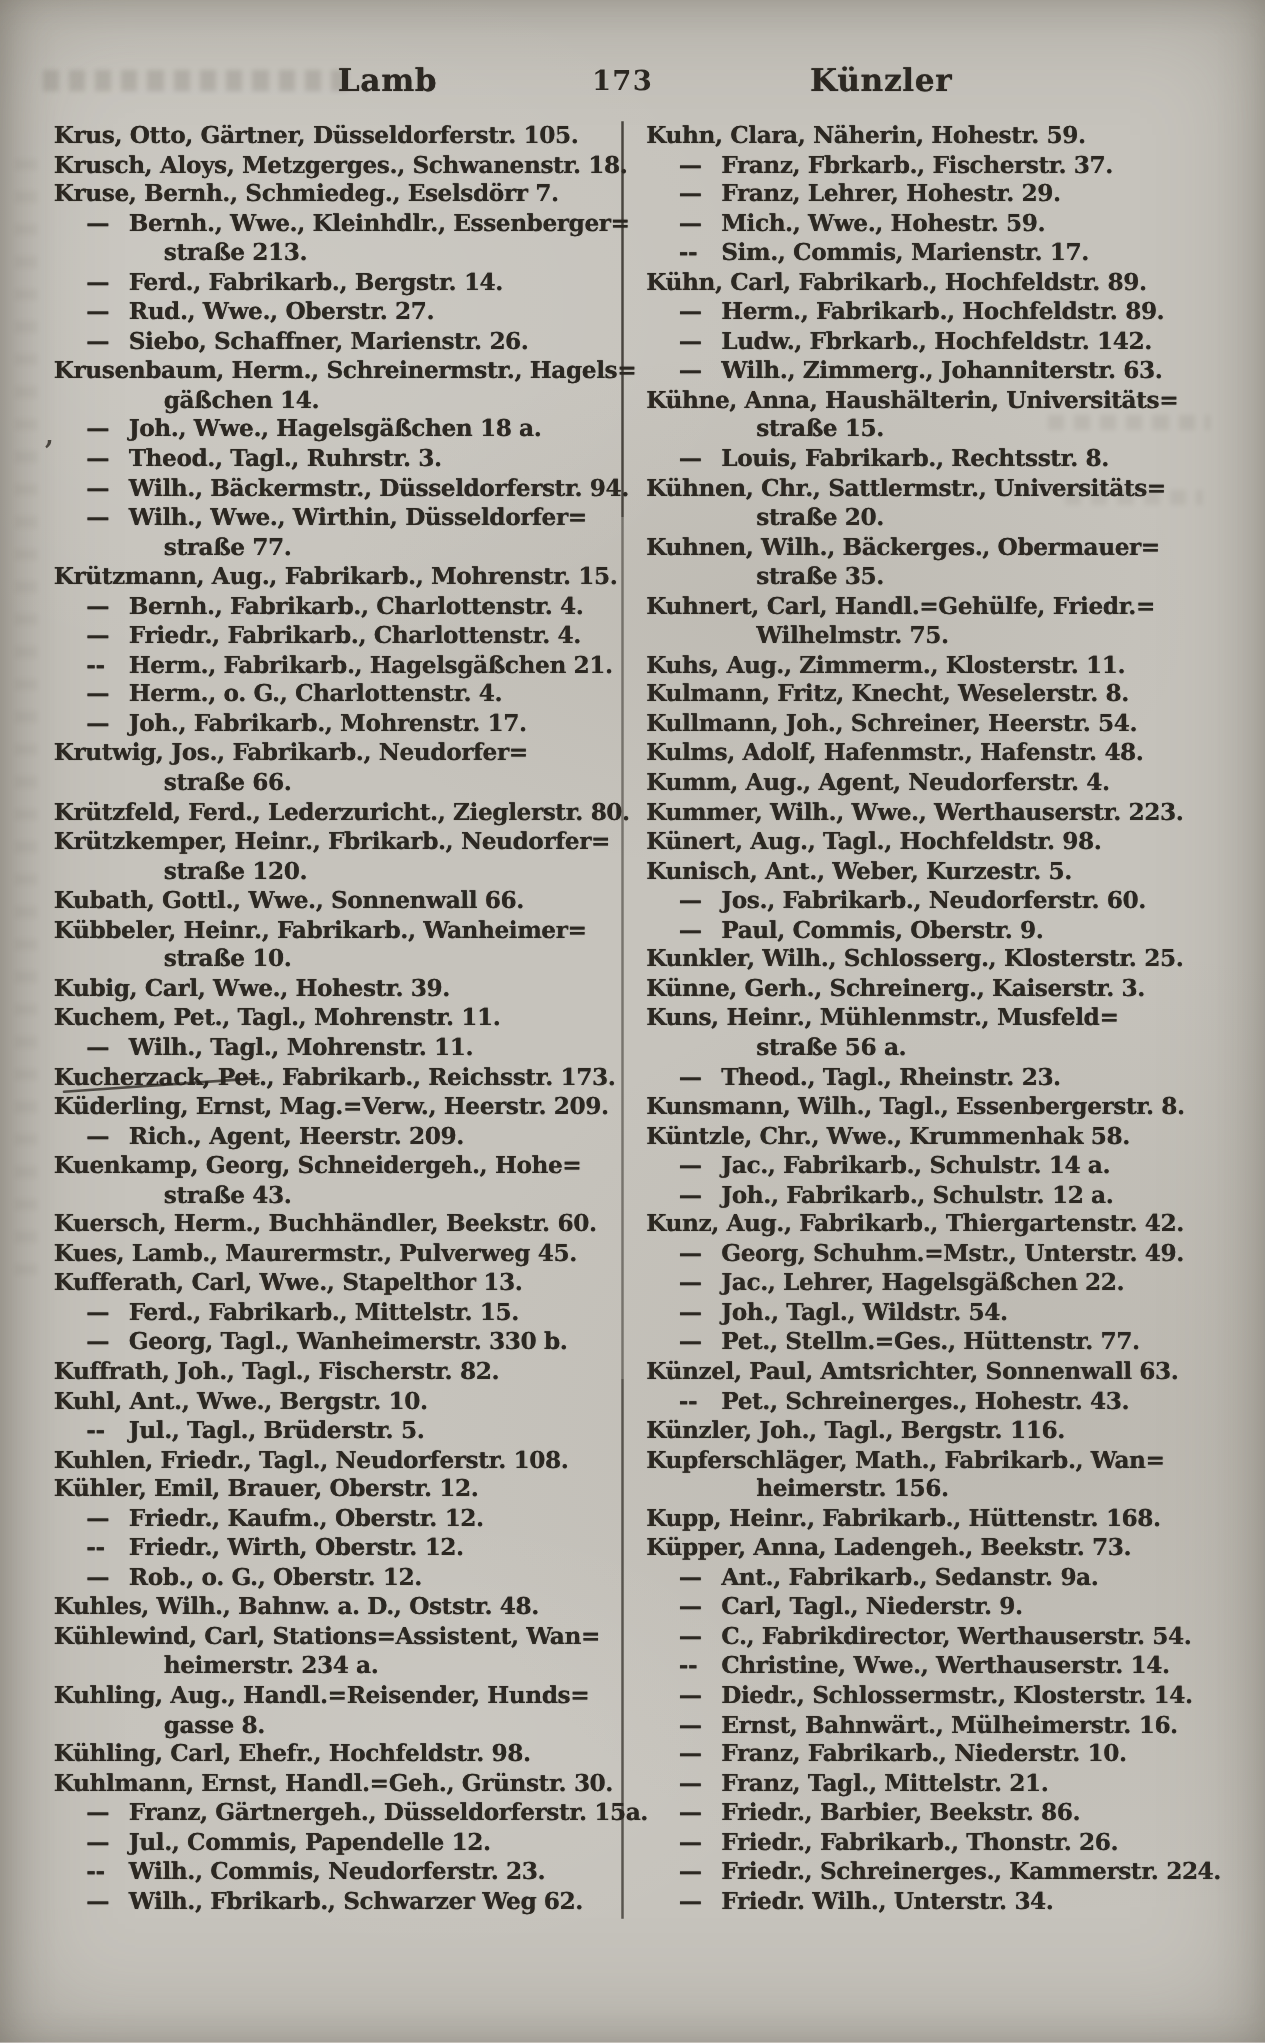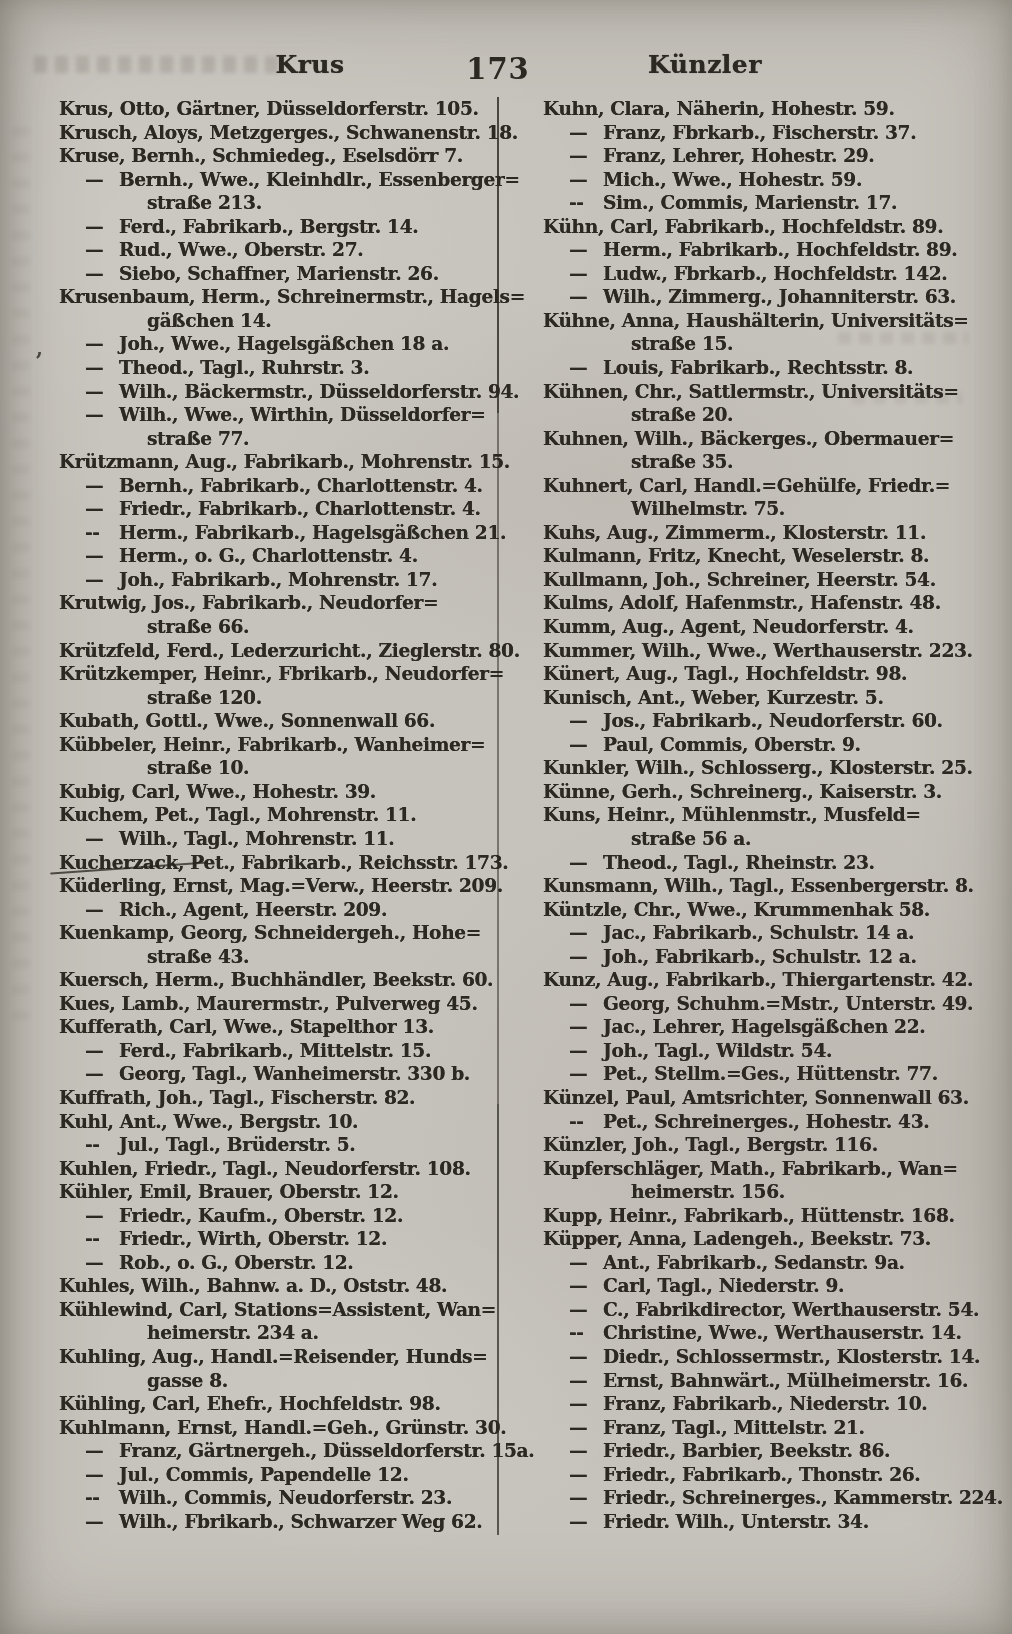--- a/index.html
+++ b/index.html
@@ -15,25 +15,25 @@
     font-family:"DejaVu Serif", serif;
     color:#2c2822;
   }
   .header-word{
     position:absolute; transform:translateX(-50%);
     font-weight:bold; font-size:25px; letter-spacing:.5px;
     text-shadow:0 0 .7px rgba(44,40,34,.9);
   }
   .page-number{
     position:absolute; transform:translateX(-50%);
-    font-size:29px; font-weight:600; letter-spacing:1px;
+    font-size:22px; font-weight:600; letter-spacing:1px;
   }
   .column{ position:absolute; top:97px; width:455px; }
-  .col-left{ left:59px; }
-  .col-right{ left:543px; }
+  .col-left{ left:43px; }
+  .col-right{ left:517px; }
   .line{
     height:23.55px; line-height:23.55px; white-space:nowrap;
     font-size:18.6px; font-weight:bold; letter-spacing:-.35px;
     text-shadow:0 0 .6px rgba(44,40,34,.85);
   }
   .line.cont{ padding-left:88px; }
   .dash{ display:inline-block; min-width:47px; padding-left:13px; box-sizing:border-box; font-weight:bold; }
   .divider{
     position:absolute; left:497px; top:97px; width:1.6px; height:1438px;
     background:linear-gradient(to bottom, rgba(42,38,32,.8) 0 22%, rgba(42,38,32,.5) 22% 70%, rgba(42,38,32,.7) 70% 100%);
@@ -57,21 +57,21 @@
 </style>
 </head>
 <body>
 
 <div class="page">
   <div class="smudge s1"></div>
   <div class="smudge s2"></div>
   <div class="smudge s3"></div>
   <div class="smudge s4"></div>
 
-  <div class="header-word" style="left:310px; top:50px;">Krus</div>
+  <div class="header-word" style="left:310px; top:50px;">Lamb</div>
   <div class="page-number" style="left:498px; top:52px;">173</div>
   <div class="header-word" style="left:705px; top:50px;">Künzler</div>
 
   <div class="divider"></div>
 
   <div class="column col-left"><div class="line head"><span class="txt">Krus, Otto, Gärtner, Düsseldorferstr. 105.</span></div><div class="line head"><span class="txt">Krusch, Aloys, Metzgerges., Schwanenstr. 18.</span></div><div class="line head"><span class="txt">Kruse, Bernh., Schmiedeg., Eselsdörr 7.</span></div><div class="line dash"><span class="dash">—</span><span class="txt">Bernh., Wwe., Kleinhdlr., Essenberger=</span></div><div class="line cont"><span class="txt">straße 213.</span></div><div class="line dash"><span class="dash">—</span><span class="txt">Ferd., Fabrikarb., Bergstr. 14.</span></div><div class="line dash"><span class="dash">—</span><span class="txt">Rud., Wwe., Oberstr. 27.</span></div><div class="line dash"><span class="dash">—</span><span class="txt">Siebo, Schaffner, Marienstr. 26.</span></div><div class="line head"><span class="txt">Krusenbaum, Herm., Schreinermstr., Hagels=</span></div><div class="line cont"><span class="txt">gäßchen 14.</span></div><div class="line dash"><span class="dash">—</span><span class="txt">Joh., Wwe., Hagelsgäßchen 18 a.</span></div><div class="line dash"><span class="dash">—</span><span class="txt">Theod., Tagl., Ruhrstr. 3.</span></div><div class="line dash"><span class="dash">—</span><span class="txt">Wilh., Bäckermstr., Düsseldorferstr. 94.</span></div><div class="line dash"><span class="dash">—</span><span class="txt">Wilh., Wwe., Wirthin, Düsseldorfer=</span></div><div class="line cont"><span class="txt">straße 77.</span></div><div class="line head"><span class="txt">Krützmann, Aug., Fabrikarb., Mohrenstr. 15.</span></div><div class="line dash"><span class="dash">—</span><span class="txt">Bernh., Fabrikarb., Charlottenstr. 4.</span></div><div class="line dash"><span class="dash">—</span><span class="txt">Friedr., Fabrikarb., Charlottenstr. 4.</span></div><div class="line dash"><span class="dash">--</span><span class="txt">Herm., Fabrikarb., Hagelsgäßchen 21.</span></div><div class="line dash"><span class="dash">—</span><span class="txt">Herm., o. G., Charlottenstr. 4.</span></div><div class="line dash"><span class="dash">—</span><span class="txt">Joh., Fabrikarb., Mohrenstr. 17.</span></div><div class="line head"><span class="txt">Krutwig, Jos., Fabrikarb., Neudorfer=</span></div><div class="line cont"><span class="txt">straße 66.</span></div><div class="line head"><span class="txt">Krützfeld, Ferd., Lederzuricht., Zieglerstr. 80.</span></div><div class="line head"><span class="txt">Krützkemper, Heinr., Fbrikarb., Neudorfer=</span></div><div class="line cont"><span class="txt">straße 120.</span></div><div class="line head"><span class="txt">Kubath, Gottl., Wwe., Sonnenwall 66.</span></div><div class="line head"><span class="txt">Kübbeler, Heinr., Fabrikarb., Wanheimer=</span></div><div class="line cont"><span class="txt">straße 10.</span></div><div class="line head"><span class="txt">Kubig, Carl, Wwe., Hohestr. 39.</span></div><div class="line head"><span class="txt">Kuchem, Pet., Tagl., Mohrenstr. 11.</span></div><div class="line dash"><span class="dash">—</span><span class="txt">Wilh., Tagl., Mohrenstr. 11.</span></div><div class="line head"><span class="txt">Kucherzack, Pet., Fabrikarb., Reichsstr. 173.</span></div><div class="line head"><span class="txt">Küderling, Ernst, Mag.=Verw., Heerstr. 209.</span></div><div class="line dash"><span class="dash">—</span><span class="txt">Rich., Agent, Heerstr. 209.</span></div><div class="line head"><span class="txt">Kuenkamp, Georg, Schneidergeh., Hohe=</span></div><div class="line cont"><span class="txt">straße 43.</span></div><div class="line head"><span class="txt">Kuersch, Herm., Buchhändler, Beekstr. 60.</span></div><div class="line head"><span class="txt">Kues, Lamb., Maurermstr., Pulverweg 45.</span></div><div class="line head"><span class="txt">Kufferath, Carl, Wwe., Stapelthor 13.</span></div><div class="line dash"><span class="dash">—</span><span class="txt">Ferd., Fabrikarb., Mittelstr. 15.</span></div><div class="line dash"><span class="dash">—</span><span class="txt">Georg, Tagl., Wanheimerstr. 330 b.</span></div><div class="line head"><span class="txt">Kuffrath, Joh., Tagl., Fischerstr. 82.</span></div><div class="line head"><span class="txt">Kuhl, Ant., Wwe., Bergstr. 10.</span></div><div class="line dash"><span class="dash">--</span><span class="txt">Jul., Tagl., Brüderstr. 5.</span></div><div class="line head"><span class="txt">Kuhlen, Friedr., Tagl., Neudorferstr. 108.</span></div><div class="line head"><span class="txt">Kühler, Emil, Brauer, Oberstr. 12.</span></div><div class="line dash"><span class="dash">—</span><span class="txt">Friedr., Kaufm., Oberstr. 12.</span></div><div class="line dash"><span class="dash">--</span><span class="txt">Friedr., Wirth, Oberstr. 12.</span></div><div class="line dash"><span class="dash">—</span><span class="txt">Rob., o. G., Oberstr. 12.</span></div><div class="line head"><span class="txt">Kuhles, Wilh., Bahnw. a. D., Oststr. 48.</span></div><div class="line head"><span class="txt">Kühlewind, Carl, Stations=Assistent, Wan=</span></div><div class="line cont"><span class="txt">heimerstr. 234 a.</span></div><div class="line head"><span class="txt">Kuhling, Aug., Handl.=Reisender, Hunds=</span></div><div class="line cont"><span class="txt">gasse 8.</span></div><div class="line head"><span class="txt">Kühling, Carl, Ehefr., Hochfeldstr. 98.</span></div><div class="line head"><span class="txt">Kuhlmann, Ernst, Handl.=Geh., Grünstr. 30.</span></div><div class="line dash"><span class="dash">—</span><span class="txt">Franz, Gärtnergeh., Düsseldorferstr. 15a.</span></div><div class="line dash"><span class="dash">—</span><span class="txt">Jul., Commis, Papendelle 12.</span></div><div class="line dash"><span class="dash">--</span><span class="txt">Wilh., Commis, Neudorferstr. 23.</span></div><div class="line dash"><span class="dash">—</span><span class="txt">Wilh., Fbrikarb., Schwarzer Weg 62.</span></div></div>
   <div class="column col-right"><div class="line head"><span class="txt">Kuhn, Clara, Näherin, Hohestr. 59.</span></div><div class="line dash"><span class="dash">—</span><span class="txt">Franz, Fbrkarb., Fischerstr. 37.</span></div><div class="line dash"><span class="dash">—</span><span class="txt">Franz, Lehrer, Hohestr. 29.</span></div><div class="line dash"><span class="dash">—</span><span class="txt">Mich., Wwe., Hohestr. 59.</span></div><div class="line dash"><span class="dash">--</span><span class="txt">Sim., Commis, Marienstr. 17.</span></div><div class="line head"><span class="txt">Kühn, Carl, Fabrikarb., Hochfeldstr. 89.</span></div><div class="line dash"><span class="dash">—</span><span class="txt">Herm., Fabrikarb., Hochfeldstr. 89.</span></div><div class="line dash"><span class="dash">—</span><span class="txt">Ludw., Fbrkarb., Hochfeldstr. 142.</span></div><div class="line dash"><span class="dash">—</span><span class="txt">Wilh., Zimmerg., Johanniterstr. 63.</span></div><div class="line head"><span class="txt">Kühne, Anna, Haushälterin, Universitäts=</span></div><div class="line cont"><span class="txt">straße 15.</span></div><div class="line dash"><span class="dash">—</span><span class="txt">Louis, Fabrikarb., Rechtsstr. 8.</span></div><div class="line head"><span class="txt">Kühnen, Chr., Sattlermstr., Universitäts=</span></div><div class="line cont"><span class="txt">straße 20.</span></div><div class="line head"><span class="txt">Kuhnen, Wilh., Bäckerges., Obermauer=</span></div><div class="line cont"><span class="txt">straße 35.</span></div><div class="line head"><span class="txt">Kuhnert, Carl, Handl.=Gehülfe, Friedr.=</span></div><div class="line cont"><span class="txt">Wilhelmstr. 75.</span></div><div class="line head"><span class="txt">Kuhs, Aug., Zimmerm., Klosterstr. 11.</span></div><div class="line head"><span class="txt">Kulmann, Fritz, Knecht, Weselerstr. 8.</span></div><div class="line head"><span class="txt">Kullmann, Joh., Schreiner, Heerstr. 54.</span></div><div class="line head"><span class="txt">Kulms, Adolf, Hafenmstr., Hafenstr. 48.</span></div><div class="line head"><span class="txt">Kumm, Aug., Agent, Neudorferstr. 4.</span></div><div class="line head"><span class="txt">Kummer, Wilh., Wwe., Werthauserstr. 223.</span></div><div class="line head"><span class="txt">Künert, Aug., Tagl., Hochfeldstr. 98.</span></div><div class="line head"><span class="txt">Kunisch, Ant., Weber, Kurzestr. 5.</span></div><div class="line dash"><span class="dash">—</span><span class="txt">Jos., Fabrikarb., Neudorferstr. 60.</span></div><div class="line dash"><span class="dash">—</span><span class="txt">Paul, Commis, Oberstr. 9.</span></div><div class="line head"><span class="txt">Kunkler, Wilh., Schlosserg., Klosterstr. 25.</span></div><div class="line head"><span class="txt">Künne, Gerh., Schreinerg., Kaiserstr. 3.</span></div><div class="line head"><span class="txt">Kuns, Heinr., Mühlenmstr., Musfeld=</span></div><div class="line cont"><span class="txt">straße 56 a.</span></div><div class="line dash"><span class="dash">—</span><span class="txt">Theod., Tagl., Rheinstr. 23.</span></div><div class="line head"><span class="txt">Kunsmann, Wilh., Tagl., Essenbergerstr. 8.</span></div><div class="line head"><span class="txt">Küntzle, Chr., Wwe., Krummenhak 58.</span></div><div class="line dash"><span class="dash">—</span><span class="txt">Jac., Fabrikarb., Schulstr. 14 a.</span></div><div class="line dash"><span class="dash">—</span><span class="txt">Joh., Fabrikarb., Schulstr. 12 a.</span></div><div class="line head"><span class="txt">Kunz, Aug., Fabrikarb., Thiergartenstr. 42.</span></div><div class="line dash"><span class="dash">—</span><span class="txt">Georg, Schuhm.=Mstr., Unterstr. 49.</span></div><div class="line dash"><span class="dash">—</span><span class="txt">Jac., Lehrer, Hagelsgäßchen 22.</span></div><div class="line dash"><span class="dash">—</span><span class="txt">Joh., Tagl., Wildstr. 54.</span></div><div class="line dash"><span class="dash">—</span><span class="txt">Pet., Stellm.=Ges., Hüttenstr. 77.</span></div><div class="line head"><span class="txt">Künzel, Paul, Amtsrichter, Sonnenwall 63.</span></div><div class="line dash"><span class="dash">--</span><span class="txt">Pet., Schreinerges., Hohestr. 43.</span></div><div class="line head"><span class="txt">Künzler, Joh., Tagl., Bergstr. 116.</span></div><div class="line head"><span class="txt">Kupferschläger, Math., Fabrikarb., Wan=</span></div><div class="line cont"><span class="txt">heimerstr. 156.</span></div><div class="line head"><span class="txt">Kupp, Heinr., Fabrikarb., Hüttenstr. 168.</span></div><div class="line head"><span class="txt">Küpper, Anna, Ladengeh., Beekstr. 73.</span></div><div class="line dash"><span class="dash">—</span><span class="txt">Ant., Fabrikarb., Sedanstr. 9a.</span></div><div class="line dash"><span class="dash">—</span><span class="txt">Carl, Tagl., Niederstr. 9.</span></div><div class="line dash"><span class="dash">—</span><span class="txt">C., Fabrikdirector, Werthauserstr. 54.</span></div><div class="line dash"><span class="dash">--</span><span class="txt">Christine, Wwe., Werthauserstr. 14.</span></div><div class="line dash"><span class="dash">—</span><span class="txt">Diedr., Schlossermstr., Klosterstr. 14.</span></div><div class="line dash"><span class="dash">—</span><span class="txt">Ernst, Bahnwärt., Mülheimerstr. 16.</span></div><div class="line dash"><span class="dash">—</span><span class="txt">Franz, Fabrikarb., Niederstr. 10.</span></div><div class="line dash"><span class="dash">—</span><span class="txt">Franz, Tagl., Mittelstr. 21.</span></div><div class="line dash"><span class="dash">—</span><span class="txt">Friedr., Barbier, Beekstr. 86.</span></div><div class="line dash"><span class="dash">—</span><span class="txt">Friedr., Fabrikarb., Thonstr. 26.</span></div><div class="line dash"><span class="dash">—</span><span class="txt">Friedr., Schreinerges., Kammerstr. 224.</span></div><div class="line dash"><span class="dash">—</span><span class="txt">Friedr. Wilh., Unterstr. 34.</span></div></div>
 
   <div class="pen-mark"></div>
   <div class="margin-mark">,</div>

